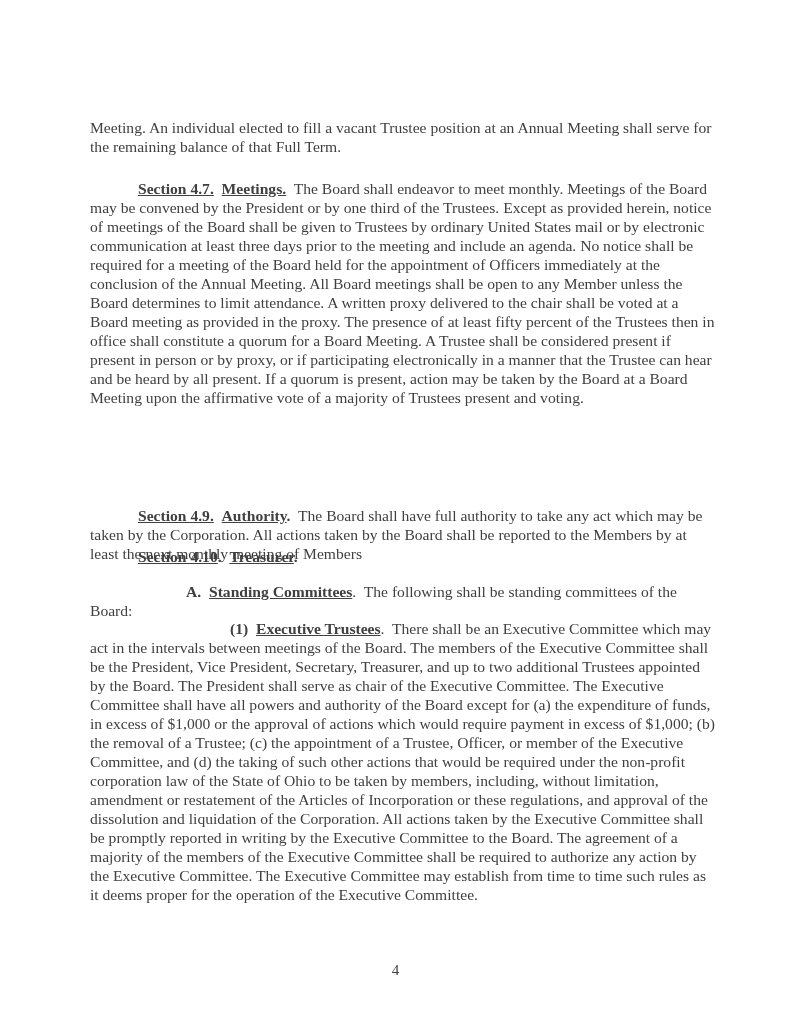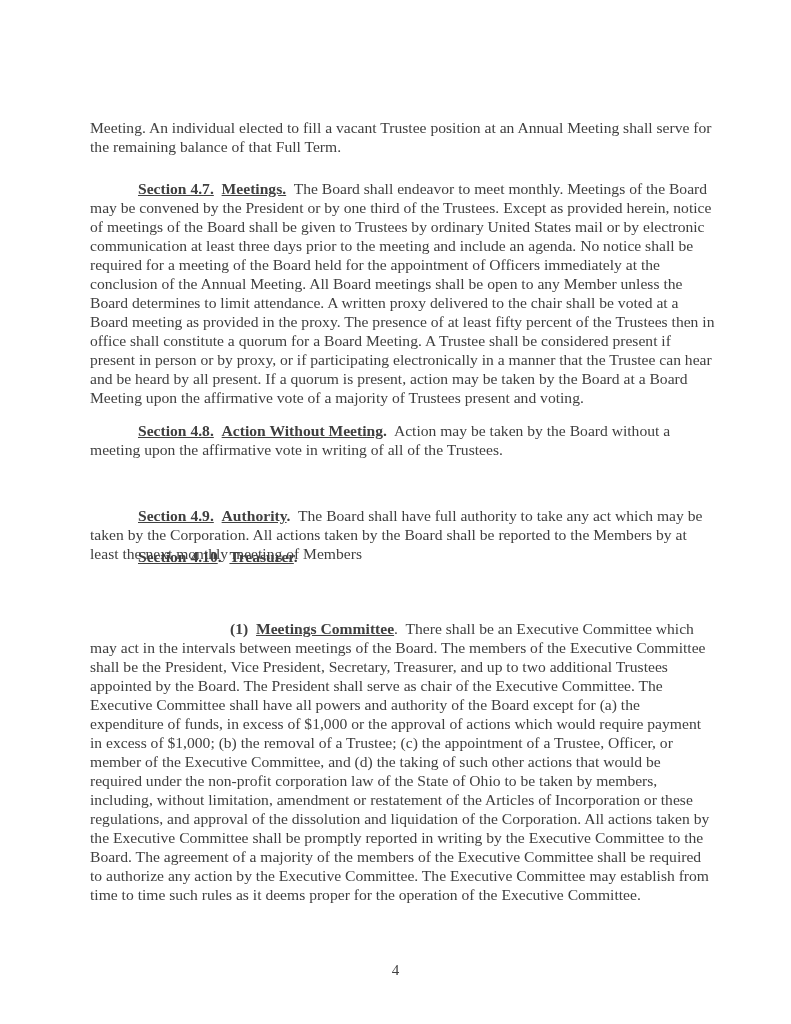--- a/index.html
+++ b/index.html
@@ -24,38 +24,39 @@
   <p class="para" style="top:118px;">
     <span>Meeting.  An individual elected to fill a vacant Trustee position at an Annual Meeting shall serve for the remaining balance of that Full Term.</span>
   </p>
 
   <p class="para indent1" style="top:171px;margin-top:8px;">
     <span class="u">Section 4.7.</span>&nbsp;
     <span class="u">Meetings.</span>&nbsp;
     <span>The Board shall endeavor to meet monthly.  Meetings of the Board may be convened by the President or by one third of the Trustees.  Except as provided herein, notice of meetings of the Board shall be given to Trustees by ordinary United States mail or by electronic communication at least three days prior to the meeting and include an agenda. No notice shall be required for a meeting of the Board held for the appointment of Officers immediately at the conclusion of the Annual Meeting. All Board meetings shall be open to any Member unless the Board determines to limit attendance.  A written proxy delivered to the chair shall be voted at a Board meeting as provided in the proxy.  The presence of at least fifty percent of the Trustees then in office shall constitute a quorum for a Board Meeting.  A Trustee shall be considered present if present in person or by proxy, or if participating electronically in a manner that the Trustee can hear and be heard by all present.  If a quorum is present, action may be taken by the Board at a Board Meeting upon the affirmative vote of a majority of Trustees present and voting.</span>
   </p>
 
-  <p class="para indent1" style="top:421px;">
-    <span class="u">Section 4.8.</span>&nbsp;
-    <span class="u">Action Without Meeting</span><span class="b">.</span>&nbsp;
-    <span>Action may be taken by the Board without a meeting upon the affirmative vote in writing of all of the Trustees.</span>
-  </p>
 
   <p class="para indent1" style="top:474px;margin-top:32px;">
     <span class="u">Section 4.9.</span>&nbsp;
     <span class="u">Authority</span><span class="b">.</span>&nbsp;
     <span>The Board shall have full authority to take any act which may be taken by the Corporation.  All actions taken by the Board shall be reported to the Members by at least the next monthly meeting of Members</span>
   </p>
 
   <p class="hdr" style="top:547px;">
     <span class="u">Section 4.10</span><span class="b">.</span>&nbsp;
     <span class="u">Treasurer</span><span class="b">.</span>
   </p>
 
+  <p class="para" style="top:582px; text-indent:96px;">
+    <span class="b">A.</span>&nbsp;
+    <span class="u">Standing Committees</span><span>.</span>&nbsp;
+    <span>The following shall be standing committees of the</span><br>
+    <span>Board:</span>
+  </p>
 
   <p class="para item" style="top:619px;">
     <span class="b">(1)</span>&nbsp;
-    <span class="u">Meetings Committee</span><span>.</span>&nbsp;
+    <span class="u">Executive Trustees</span><span>.</span>&nbsp;
     <span>There shall be an Executive Committee which may act in the intervals between meetings of the Board.  The members of the Executive Committee shall be the President, Vice President, Secretary, Treasurer, and up to two additional Trustees appointed by the Board.  The President shall serve as chair of the Executive Committee. The Executive Committee shall have all powers and authority of the Board except for (a) the expenditure of funds, in excess of $1,000 or the approval of actions which would require payment in excess of $1,000; (b) the removal of a Trustee; (c) the appointment of a Trustee, Officer, or member of the Executive Committee, and (d) the taking of such other actions that would be required under the non-profit corporation law of the State of Ohio to be taken by members, including, without limitation, amendment or restatement of the Articles of Incorporation or these regulations, and approval of the dissolution and liquidation of the Corporation.  All actions taken by the Executive Committee shall be promptly reported in writing by the Executive Committee to the Board.  The agreement of a majority of the members of the Executive Committee shall be required to authorize any action by the Executive Committee.  The Executive Committee may establish from time to time such rules as it deems proper for the operation of the Executive Committee.</span>
   </p>
 
   <div class="pagenum">4</div>
 </div>
 
 </body></html>

